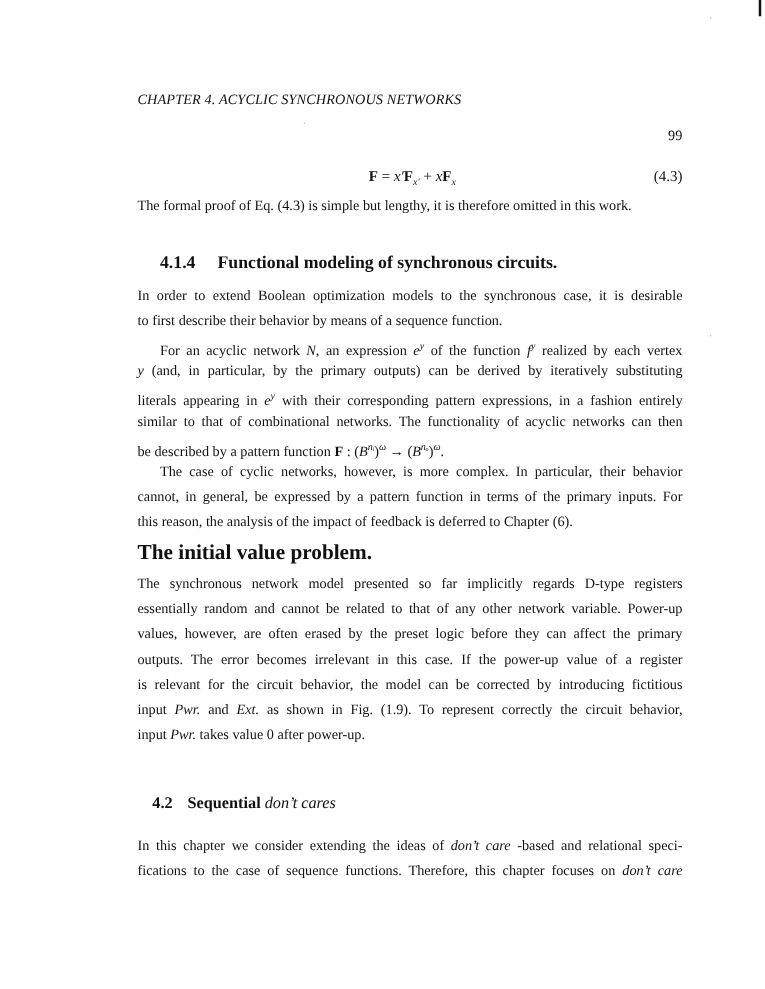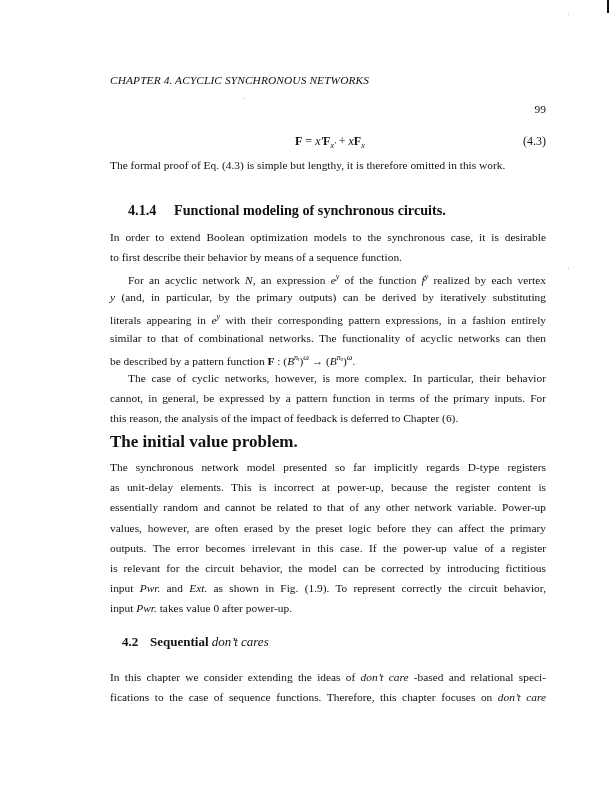--- a/index.html
+++ b/index.html
@@ -73,21 +73,20 @@
 <div class="para" style="top:368px;">
   <span class="line indent">The case of cyclic networks, however, is more complex. In particular, their behavior</span>
   <span class="line">cannot, in general, be expressed by a pattern function in terms of the primary inputs. For</span>
   <span class="line last">this reason, the analysis of the impact of feedback is deferred to Chapter (6).</span>
 </div>
 
 <div class="parahead">The initial value problem.</div>
 
 <div class="para" style="top:457px;">
   <span class="line">The synchronous network model presented so far implicitly regards D-type registers</span>
-  <span class="line">as unit-delay elements. This is incorrect at power-up, because the register content is</span>
   <span class="line">essentially random and cannot be related to that of any other network variable. Power-up</span>
   <span class="line">values, however, are often erased by the preset logic before they can affect the primary</span>
   <span class="line">outputs. The error becomes irrelevant in this case. If the power-up value of a register</span>
   <span class="line">is relevant for the circuit behavior, the model can be corrected by introducing fictitious</span>
   <span class="line"><span>input </span><span class="mi">Pwr.</span><span> and </span><span class="mi">Ext.</span><span> as shown in Fig. (1.9). To represent correctly the circuit behavior,</span></span>
   <span class="line last"><span>input </span><span class="mi">Pwr.</span><span> takes value 0 after power-up.</span></span>
 </div>
 
 <div class="section">
   <span class="num">4.2</span><span>Sequential</span> <em>don’t cares</em>

